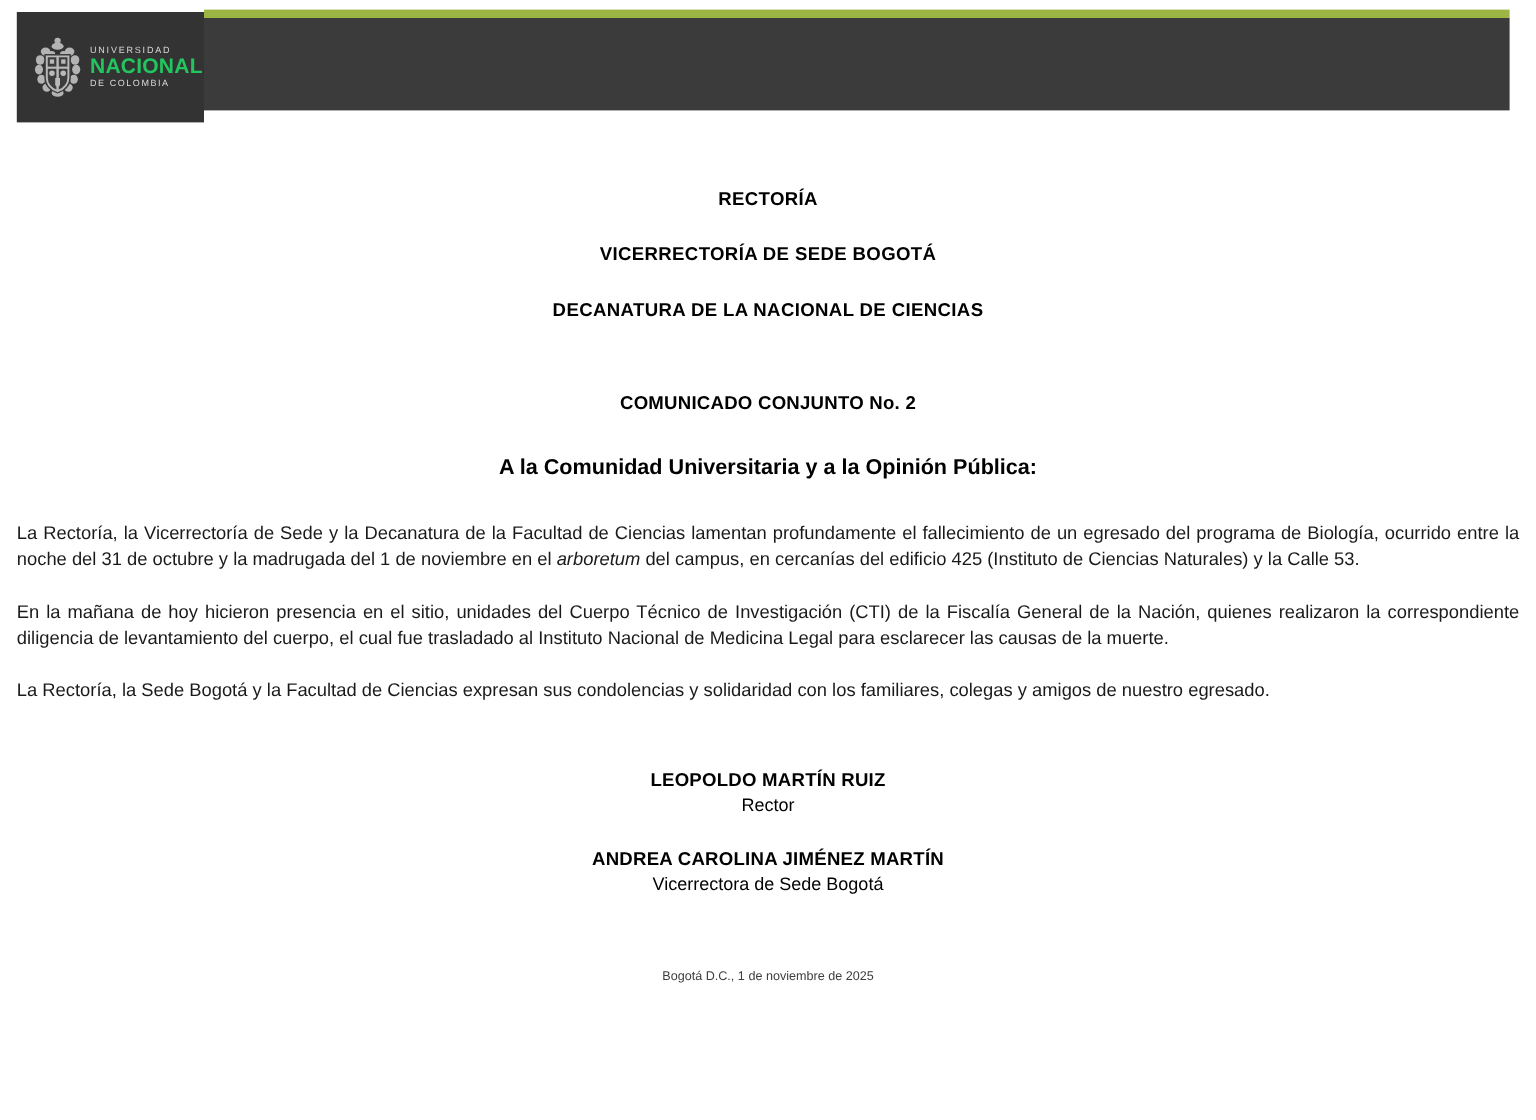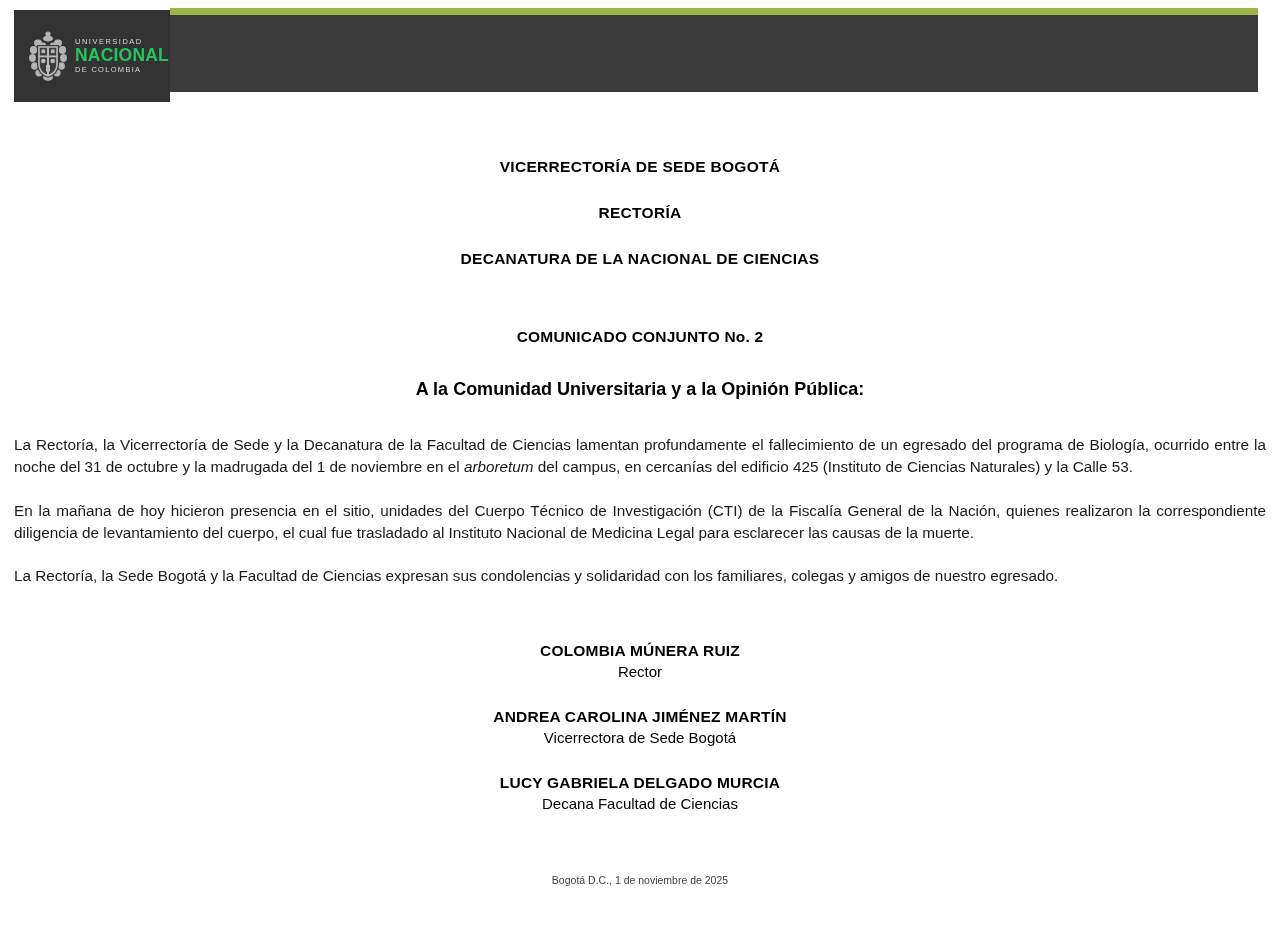--- a/index.html
+++ b/index.html
@@ -201,46 +201,42 @@
       <span class="logo-line-main">NACIONAL</span>
       <span class="logo-line-bot">DE COLOMBIA</span>
     </div>
   </div>
 
 </div>
 
 <div class="doc">
 
   <div class="heading-group">
+    <div class="heading">RECTORÍA</div>
     <div class="heading">VICERRECTORÍA DE SEDE BOGOTÁ</div>
-    <div class="heading">RECTORÍA</div>
     <div class="heading">DECANATURA DE LA NACIONAL DE CIENCIAS</div>
   </div>
 
   <div class="subject-group">
     <div class="subject">COMUNICADO CONJUNTO No. 2</div>
     <div class="salutation">A la Comunidad Universitaria y a la Opinión Pública:</div>
   </div>
 
   <div class="body-copy">
     <p class="para">La Rectoría, la Vicerrectoría de Sede y la Decanatura de la Facultad de Ciencias lamentan profundamente el fallecimiento de un egresado del programa de Biología, ocurrido entre la noche del 31 de octubre y la madrugada del 1 de noviembre en el <em>arboretum</em> del campus, en cercanías del edificio 425 (Instituto de Ciencias Naturales) y la Calle 53.</p>
     <p class="para">En la mañana de hoy hicieron presencia en el sitio, unidades del Cuerpo Técnico de Investigación (CTI) de la Fiscalía General de la Nación, quienes realizaron la correspondiente diligencia de levantamiento del cuerpo, el cual fue trasladado al Instituto Nacional de Medicina Legal para esclarecer las causas de la muerte.</p>
     <p class="para">La Rectoría, la Sede Bogotá y la Facultad de Ciencias expresan sus condolencias y solidaridad con los familiares, colegas y amigos de nuestro egresado.</p>
   </div>
 
   <div class="signatures">
     <div class="sig-block">
-      <div class="sig-name">COLOMBIA MÚNERA RUIZ</div>
+      <div class="sig-name">LEOPOLDO MARTÍN RUIZ</div>
       <div class="sig-role">Rector</div>
     </div>
     <div class="sig-block">
       <div class="sig-name">ANDREA CAROLINA JIMÉNEZ MARTÍN</div>
       <div class="sig-role">Vicerrectora de Sede Bogotá</div>
     </div>
-    <div class="sig-block">
-      <div class="sig-name">LUCY GABRIELA DELGADO MURCIA</div>
-      <div class="sig-role">Decana Facultad de Ciencias</div>
-    </div>
   </div>
 
   <div class="footer-date">Bogotá D.C., 1 de noviembre de 2025</div>
 
 </div>
 
 </body></html>

